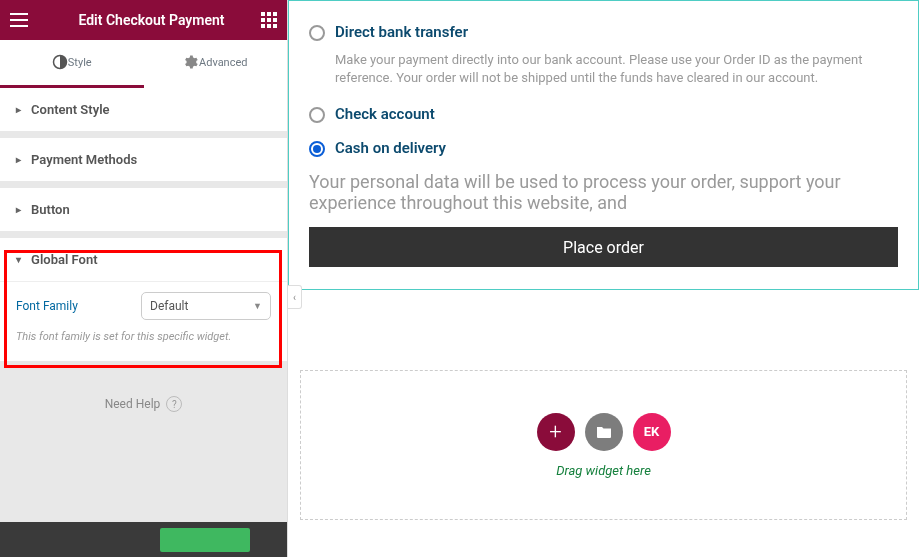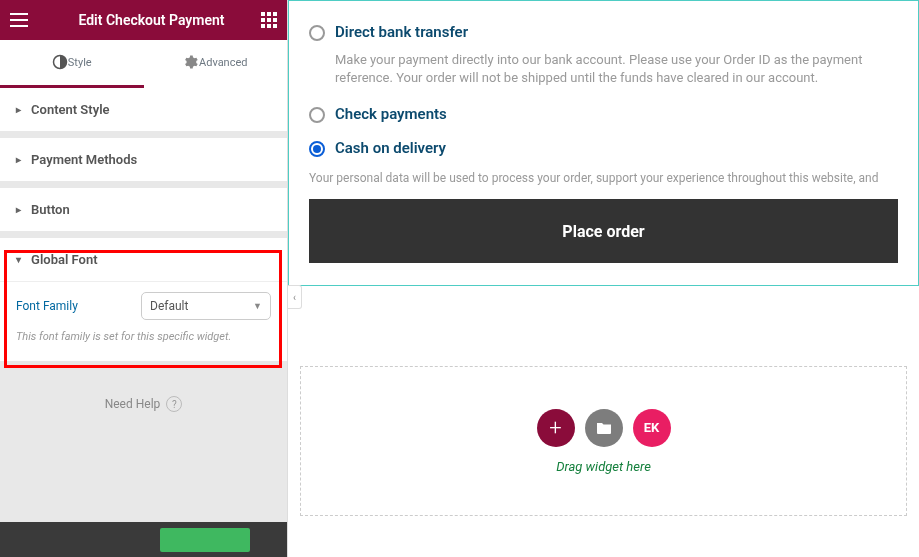--- a/index.html
+++ b/index.html
@@ -29,22 +29,22 @@
 .footer-bar{height:35px;background:#3a3a3a;display:flex;align-items:center}
 .footer-bar .green{width:90px;height:24px;margin-left:160px;background:#3fb860;border-radius:2px}
 .canvas{flex:1;position:relative;background:#fff;padding:0}
 .widget{margin:0 0 18px 0;border:1px solid #4ecdc4;background:#fff;padding:22px 20px 22px 20px}
 .pay-opt{display:flex;align-items:flex-start;margin-bottom:10px}
 .radio{width:16px;height:16px;border:2px solid #999;border-radius:50%;margin-right:10px;margin-top:2px;flex-shrink:0;cursor:pointer;display:flex;align-items:center;justify-content:center}
 .radio.on{border-color:#0b5ed7}
 .radio.on::after{content:"";width:8px;height:8px;background:#0b5ed7;border-radius:50%}
 .pay-opt .lbl{font-size:15px;font-weight:600;color:#0c4a6e}
 .desc{font-size:13px;color:#9a9a9a;margin:6px 0 18px 26px;line-height:1.4}
-.privacy{font-size:12px;color:#9a9a9a;margin:14px 0}
-.place-btn{width:100%;height:64px;background:#333;color:#fff;font-size:16px;font-weight:700;border:none;cursor:pointer}
+.privacy{font-size:18px;color:#9a9a9a;margin:14px 0}
+.place-btn{width:100%;height:40px;background:#333;color:#fff;font-size:16px;font-weight:400;border:none;cursor:pointer}
 .collapse-handle{position:absolute;left:0;top:285px;width:14px;height:24px;border:1px solid #ddd;border-left:none;background:#fff;border-radius:0 3px 3px 0;display:flex;align-items:center;justify-content:center;font-size:10px;color:#888;cursor:pointer}
 .drop-zone{margin:80px 12px 12px;border:1px dashed #ccc;min-height:150px;display:flex;flex-direction:column;align-items:center;justify-content:center;gap:12px;position:relative}
 .drop-zone .btns{display:flex;gap:10px}
 .circ{width:38px;height:38px;border-radius:50%;display:flex;align-items:center;justify-content:center;cursor:pointer;color:#fff}
 .circ.add{background:#8a0c3a;font-size:22px;font-weight:300}
 .circ.fld{background:#7d7d7d}
 .circ.ek{background:#e91e63;font-size:13px;font-weight:700}
 .drop-zone .hint{font-size:13px;font-style:italic;color:#15803d}
 </style>
 </head>
@@ -130,21 +130,21 @@
 
 <div class="canvas">
   <div class="widget">
     <div class="pay-opt">
       <div class="radio"></div>
       <div class="lbl">Direct bank transfer</div>
     </div>
     <div class="desc">Make your payment directly into our bank account. Please use your Order ID as the payment reference. Your order will not be shipped until the funds have cleared in our account.</div>
     <div class="pay-opt">
       <div class="radio"></div>
-      <div class="lbl">Check payments</div>
+      <div class="lbl">Check account</div>
     </div>
     <div class="pay-opt" style="margin-top:16px">
       <div class="radio on"></div>
       <div class="lbl">Cash on delivery</div>
     </div>
     <div class="privacy">Your personal data will be used to process your order, support your experience throughout this website, and</div>
     <button class="place-btn">Place order</button>
   </div>
 
   <div class="collapse-handle">‹</div>

